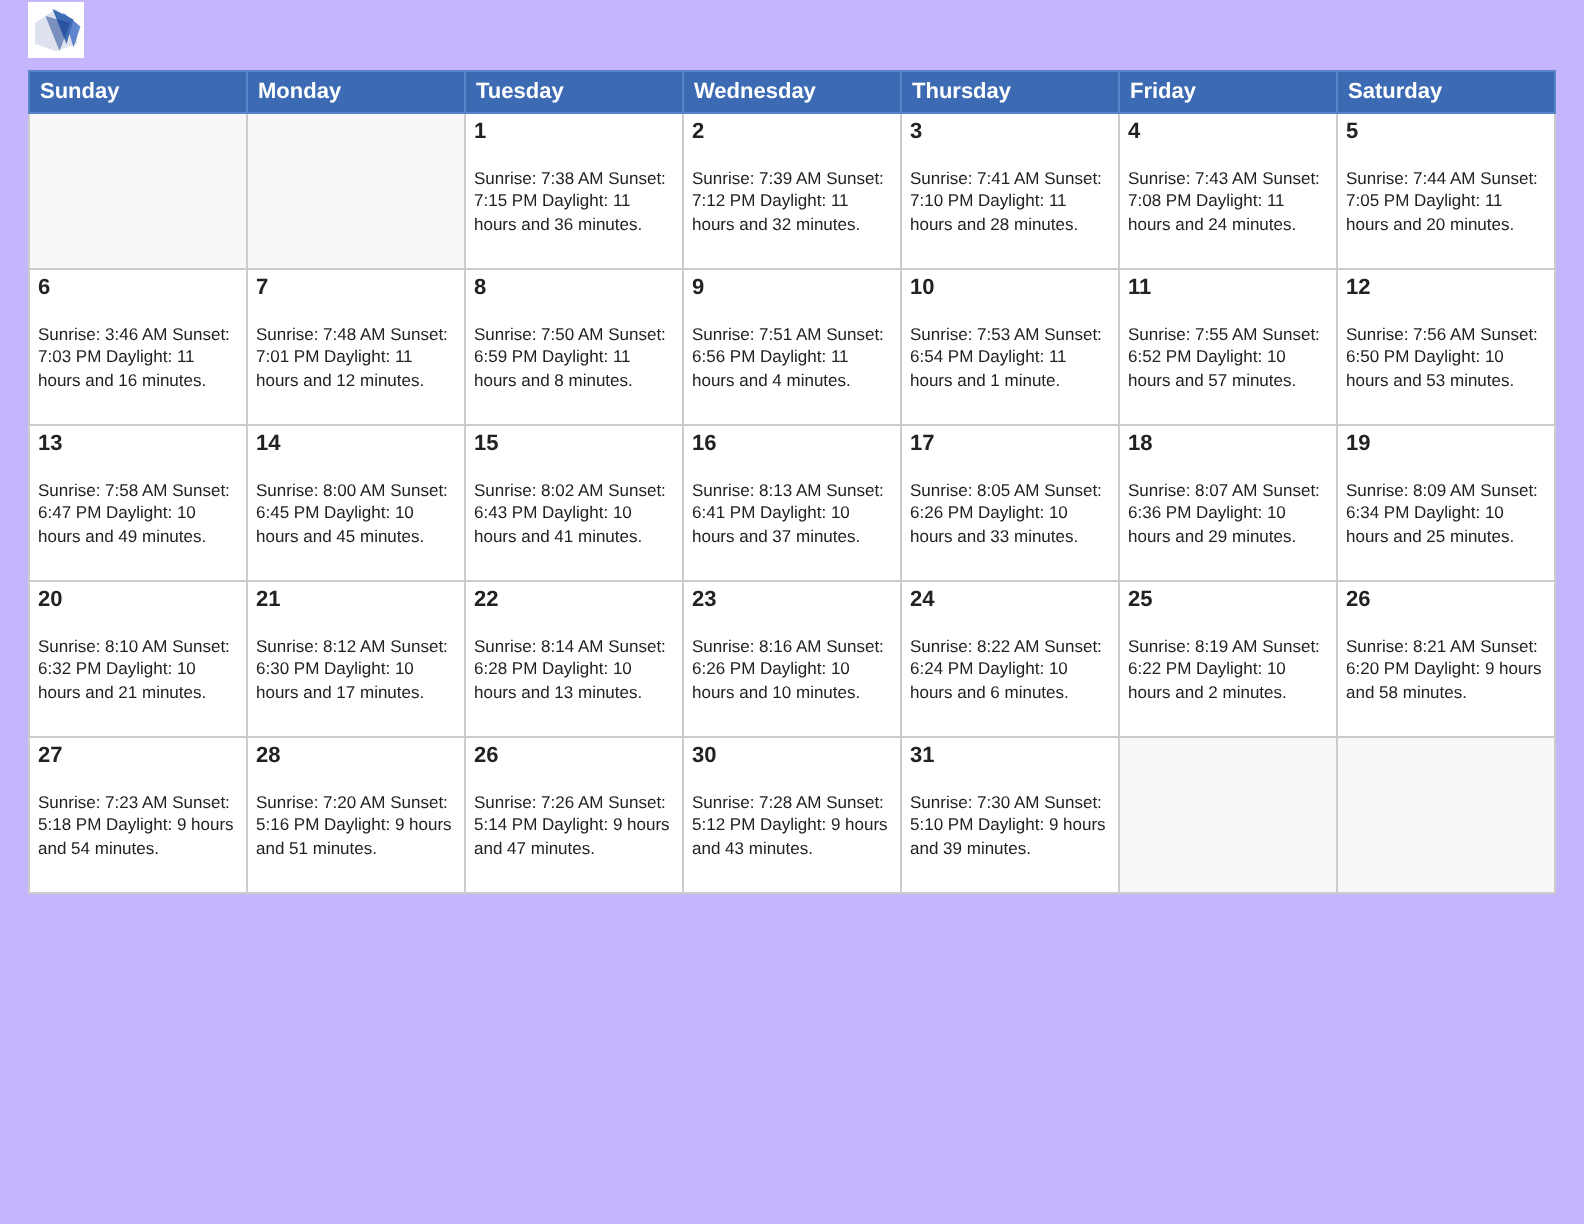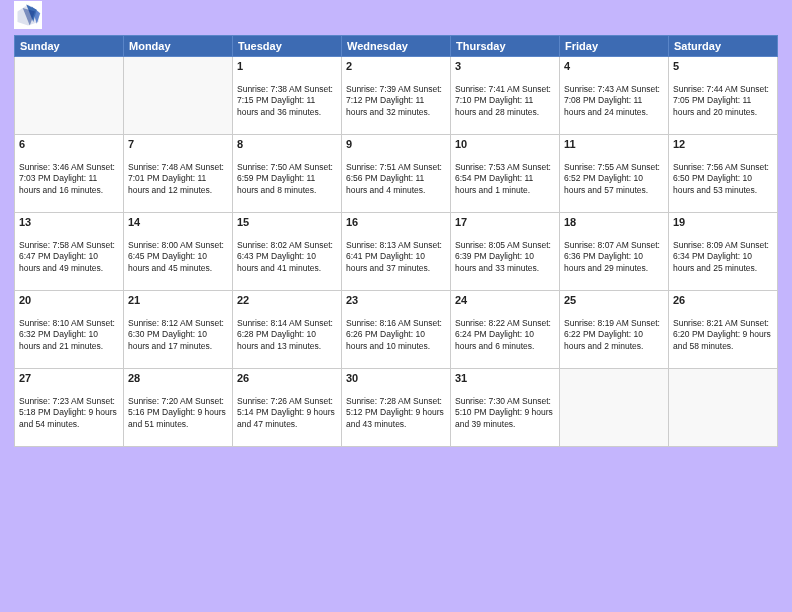--- a/index.html
+++ b/index.html
@@ -226,21 +226,21 @@
           </td>
           <td>
             <span class="day-num">16</span>
             <div class="cell-text">Sunrise: 8:13 AM
 Sunset: 6:41 PM
 Daylight: 10 hours and 37 minutes.</div>
           </td>
           <td>
             <span class="day-num">17</span>
             <div class="cell-text">Sunrise: 8:05 AM
-Sunset: 6:39 PM
+Sunset: 6:26 PM
 Daylight: 10 hours and 33 minutes.</div>
           </td>
           <td>
             <span class="day-num">18</span>
             <div class="cell-text">Sunrise: 8:07 AM
 Sunset: 6:36 PM
 Daylight: 10 hours and 29 minutes.</div>
           </td>
           <td>
             <span class="day-num">19</span>

